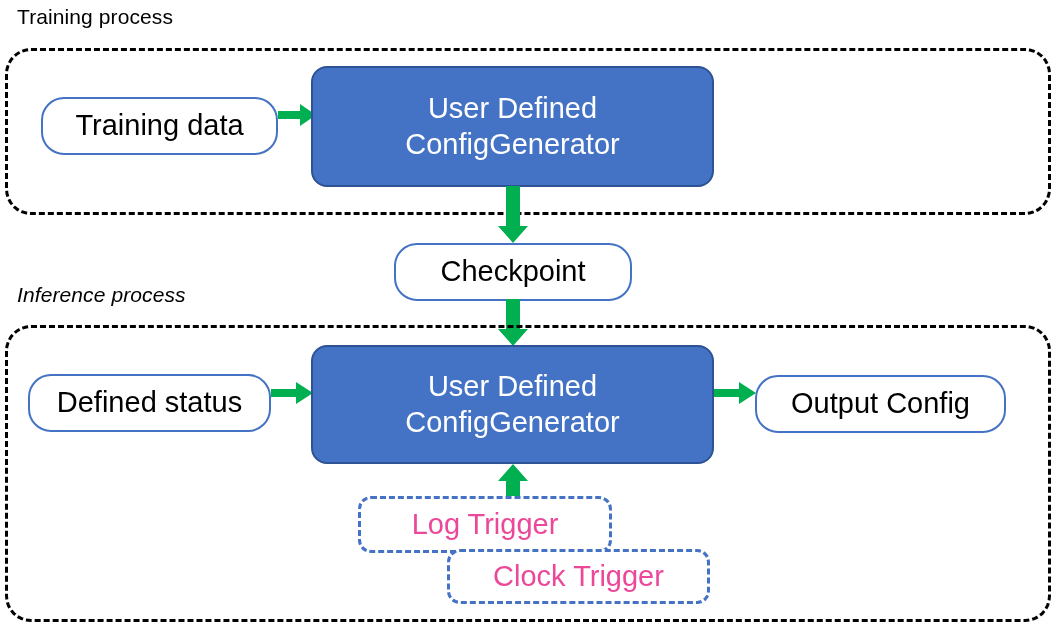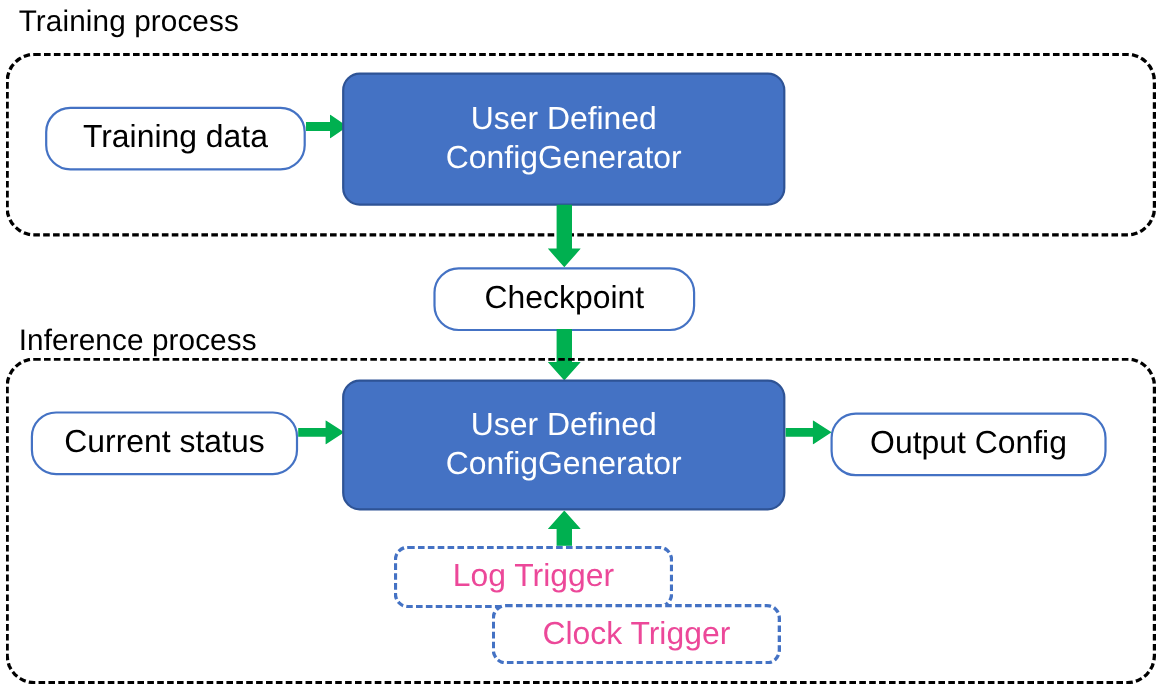--- a/index.html
+++ b/index.html
@@ -15,28 +15,28 @@
     position: relative;
     width: 1057px;
     height: 631px;
     background: #ffffff;
     overflow: hidden;
   }
 
   
   .section-title {
     position: absolute;
-    font-size: 27px;
+    font-size: 21px;
     line-height: 1;
     color: #000000;
     white-space: nowrap;
     letter-spacing: 0.1px;
   }
   #title-training { left: 17px; top: 6px; }
-  #title-inference { left: 17px; top: 296px; }
+  #title-inference { left: 17px; top: 284px; font-style: italic; }
 
   
   .process-container {
     position: absolute;
     border: 3px dashed #000000;
     border-radius: 26px;
     box-sizing: border-box;
     background: transparent;
   }
   #container-training {
@@ -159,21 +159,21 @@
     <svg width="30" height="48" viewBox="0 0 30 48">
       <path d="M8 0 H22 V30 H30 L15 47 L0 30 H8 Z" fill="#00B050"></path>
     </svg>
   </div>
 
   <div class="section-title" id="title-inference">Inference process</div>
 
   <div class="process-container" id="container-inference"></div>
 
   <div class="node" id="node-current-status">
-    <span>Current status</span>
+    <span>Defined status</span>
   </div>
 
   <div class="arrow" id="arrow-status-to-generator">
     <svg width="44" height="22" viewBox="0 0 44 22">
       <path d="M0 7 H25 V0 L42 11 L25 22 V15 H0 Z" fill="#00B050"></path>
     </svg>
   </div>
 
   <div class="node-blue" id="node-generator-inference">
     <span>User Defined</span>

